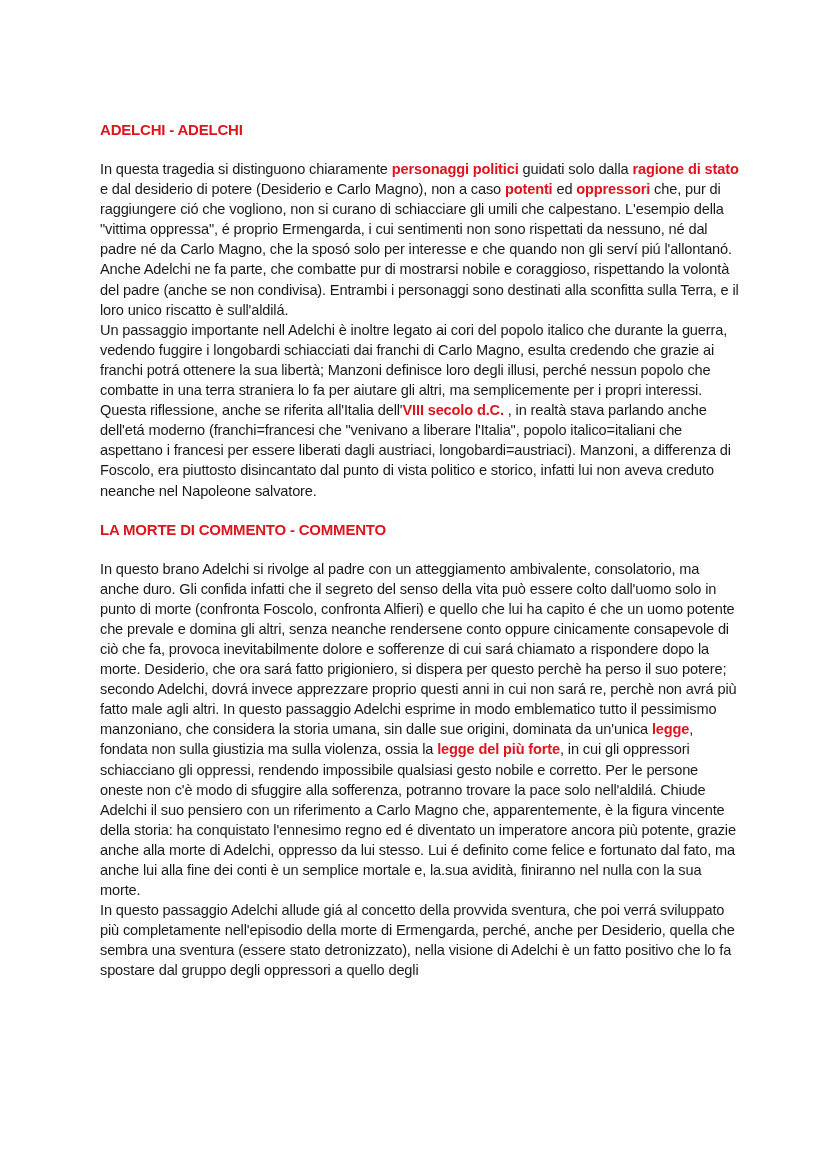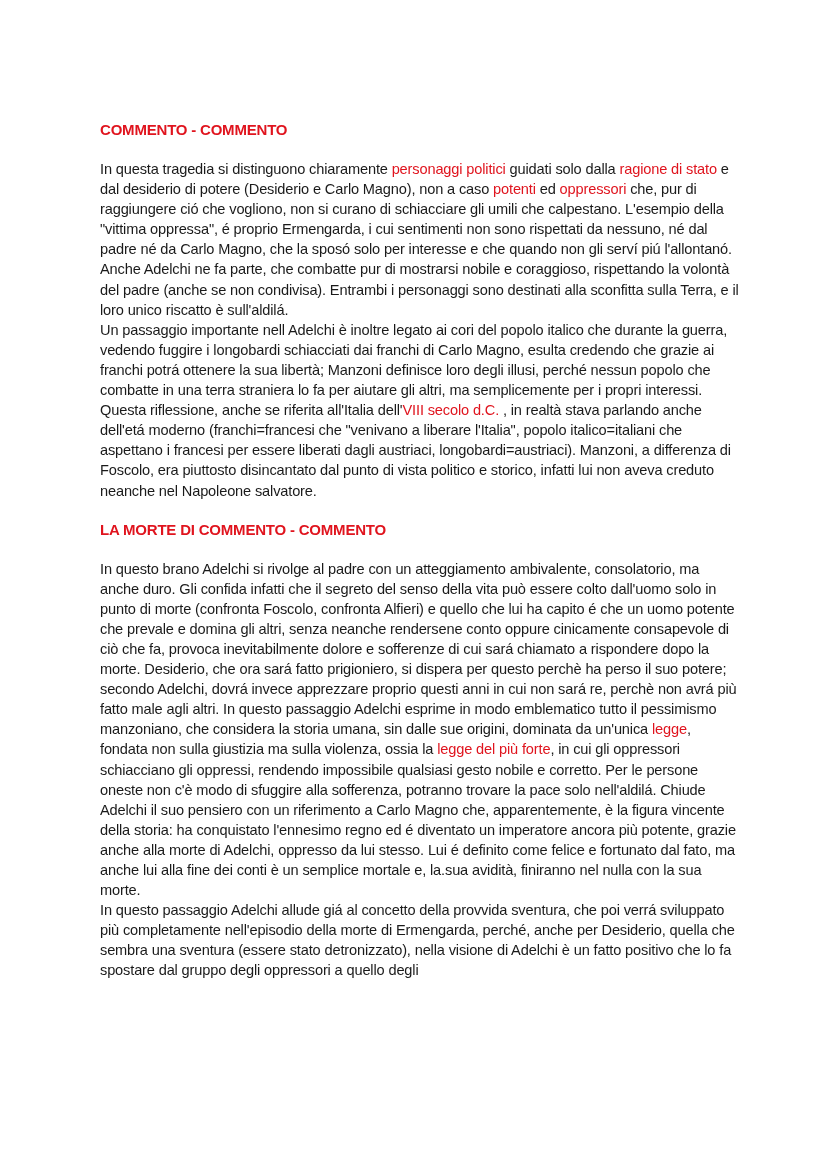--- a/index.html
+++ b/index.html
@@ -30,30 +30,31 @@
       letter-spacing: -0.2px;
     }
     .para {
       font-size: 14.6px;
       line-height: 20.1px;
       margin: 0;
       letter-spacing: -0.15px;
     }
     .hl {
       color: #e0141e;
+      font-weight: bold;
     }
     .gap-after-heading { height: 19px; }
     .gap-before-heading { height: 19px; }
   </style>
 </head>
 <body>
 
 <div class="page">
 
-  <h2 class="heading">COMMENTO - COMMENTO</h2>
+  <h2 class="heading">ADELCHI - ADELCHI</h2>
   <div class="gap-after-heading"></div>
 
   <p class="para">
     <span>In questa tragedia si distinguono chiaramente </span><span class="hl">personaggi politici</span><span> guidati solo dalla </span><span class="hl">ragione di stato</span><span> e dal desiderio di potere (Desiderio e Carlo Magno), non a caso </span><span class="hl">potenti</span><span> ed </span><span class="hl">oppressori</span><span> che, pur di raggiungere ció che vogliono, non si curano di schiacciare gli umili che calpestano. L'esempio della "vittima oppressa", é proprio Ermengarda, i cui sentimenti non sono rispettati da nessuno, né dal padre né da Carlo Magno, che la sposó solo per interesse e che quando non gli serví piú l'allontanó. Anche Adelchi ne fa parte, che combatte pur di mostrarsi nobile e coraggioso, rispettando la volontà del padre (anche se non condivisa). Entrambi i personaggi sono destinati alla sconfitta sulla Terra, e il loro unico riscatto è sull'aldilá.</span>
   </p>
 
   <p class="para">
     <span>Un passaggio importante nell Adelchi è inoltre legato ai cori del popolo italico che durante la guerra, vedendo fuggire i longobardi schiacciati dai franchi di Carlo Magno, esulta credendo che grazie ai franchi potrá ottenere la sua libertà; Manzoni definisce loro degli illusi, perché nessun popolo che combatte in una terra straniera lo fa per aiutare gli altri, ma semplicemente per i propri interessi. Questa riflessione, anche se riferita all'Italia dell'</span><span class="hl">VIII secolo d.C.</span><span> , in realtà stava parlando anche dell'etá moderno (franchi=francesi che "venivano a liberare l'Italia", popolo italico=italiani che aspettano i francesi per essere liberati dagli austriaci, longobardi=austriaci). Manzoni, a differenza di Foscolo, era piuttosto disincantato dal punto di vista politico e storico, infatti lui non aveva creduto neanche nel Napoleone salvatore.</span>
   </p>
 

